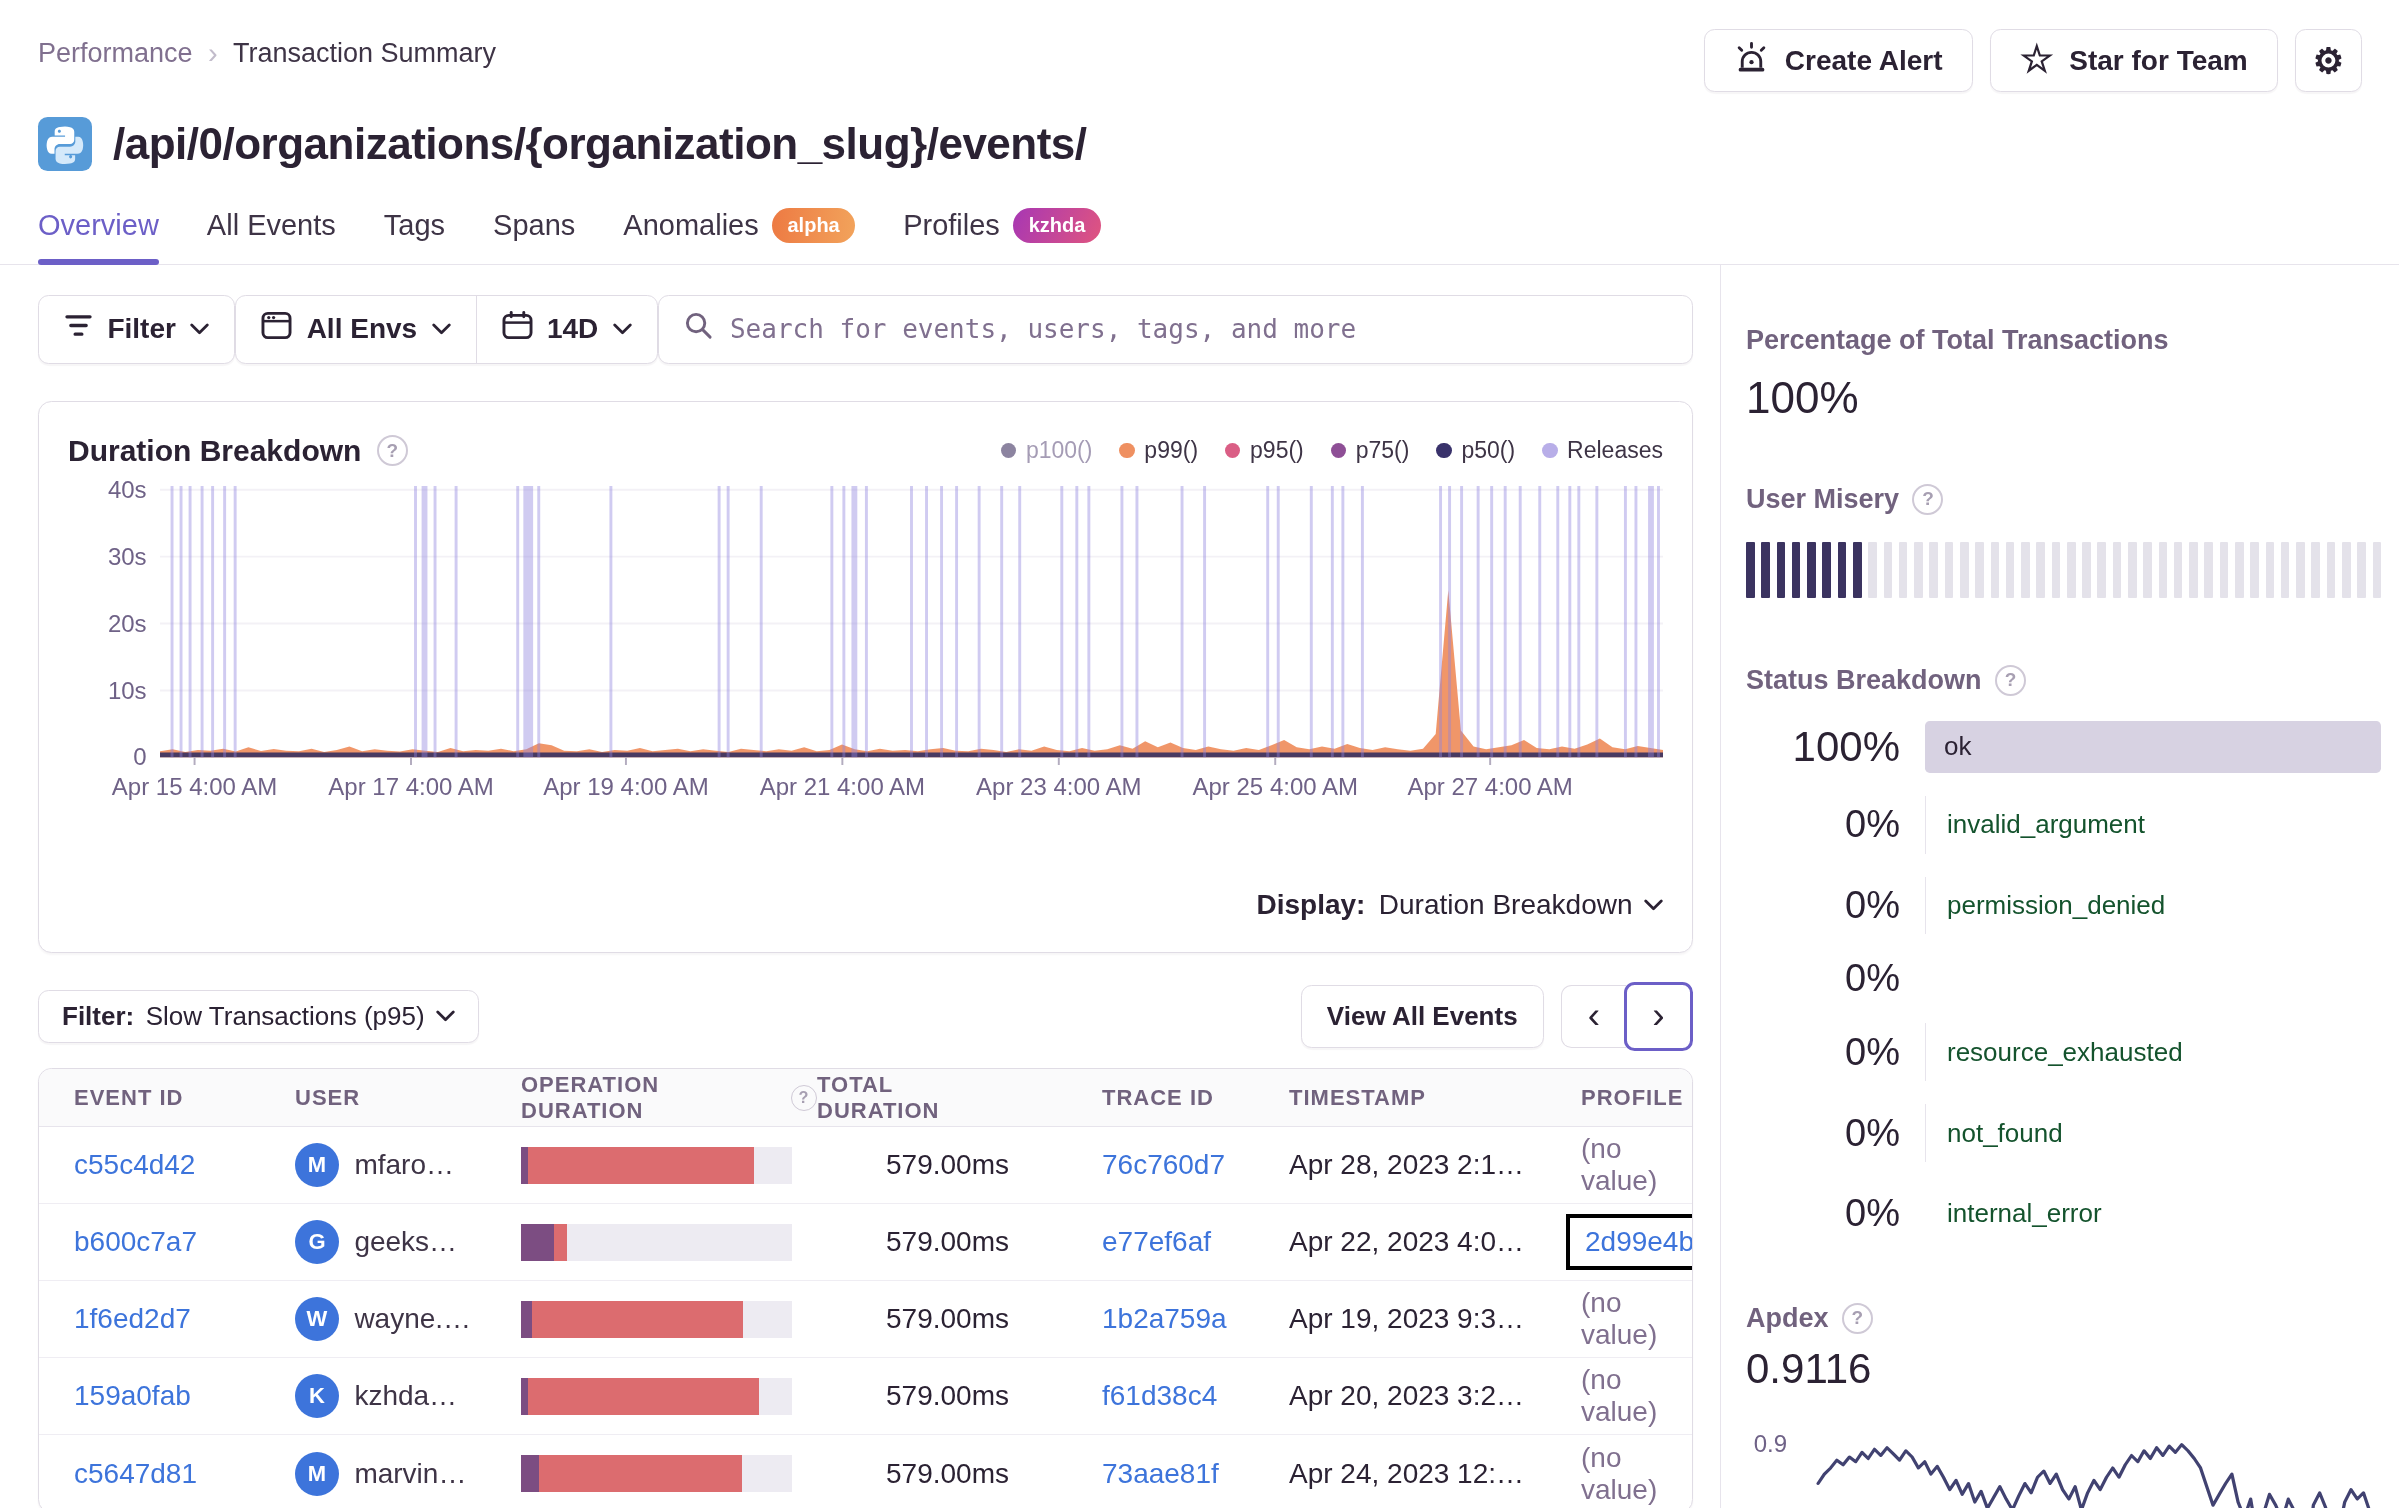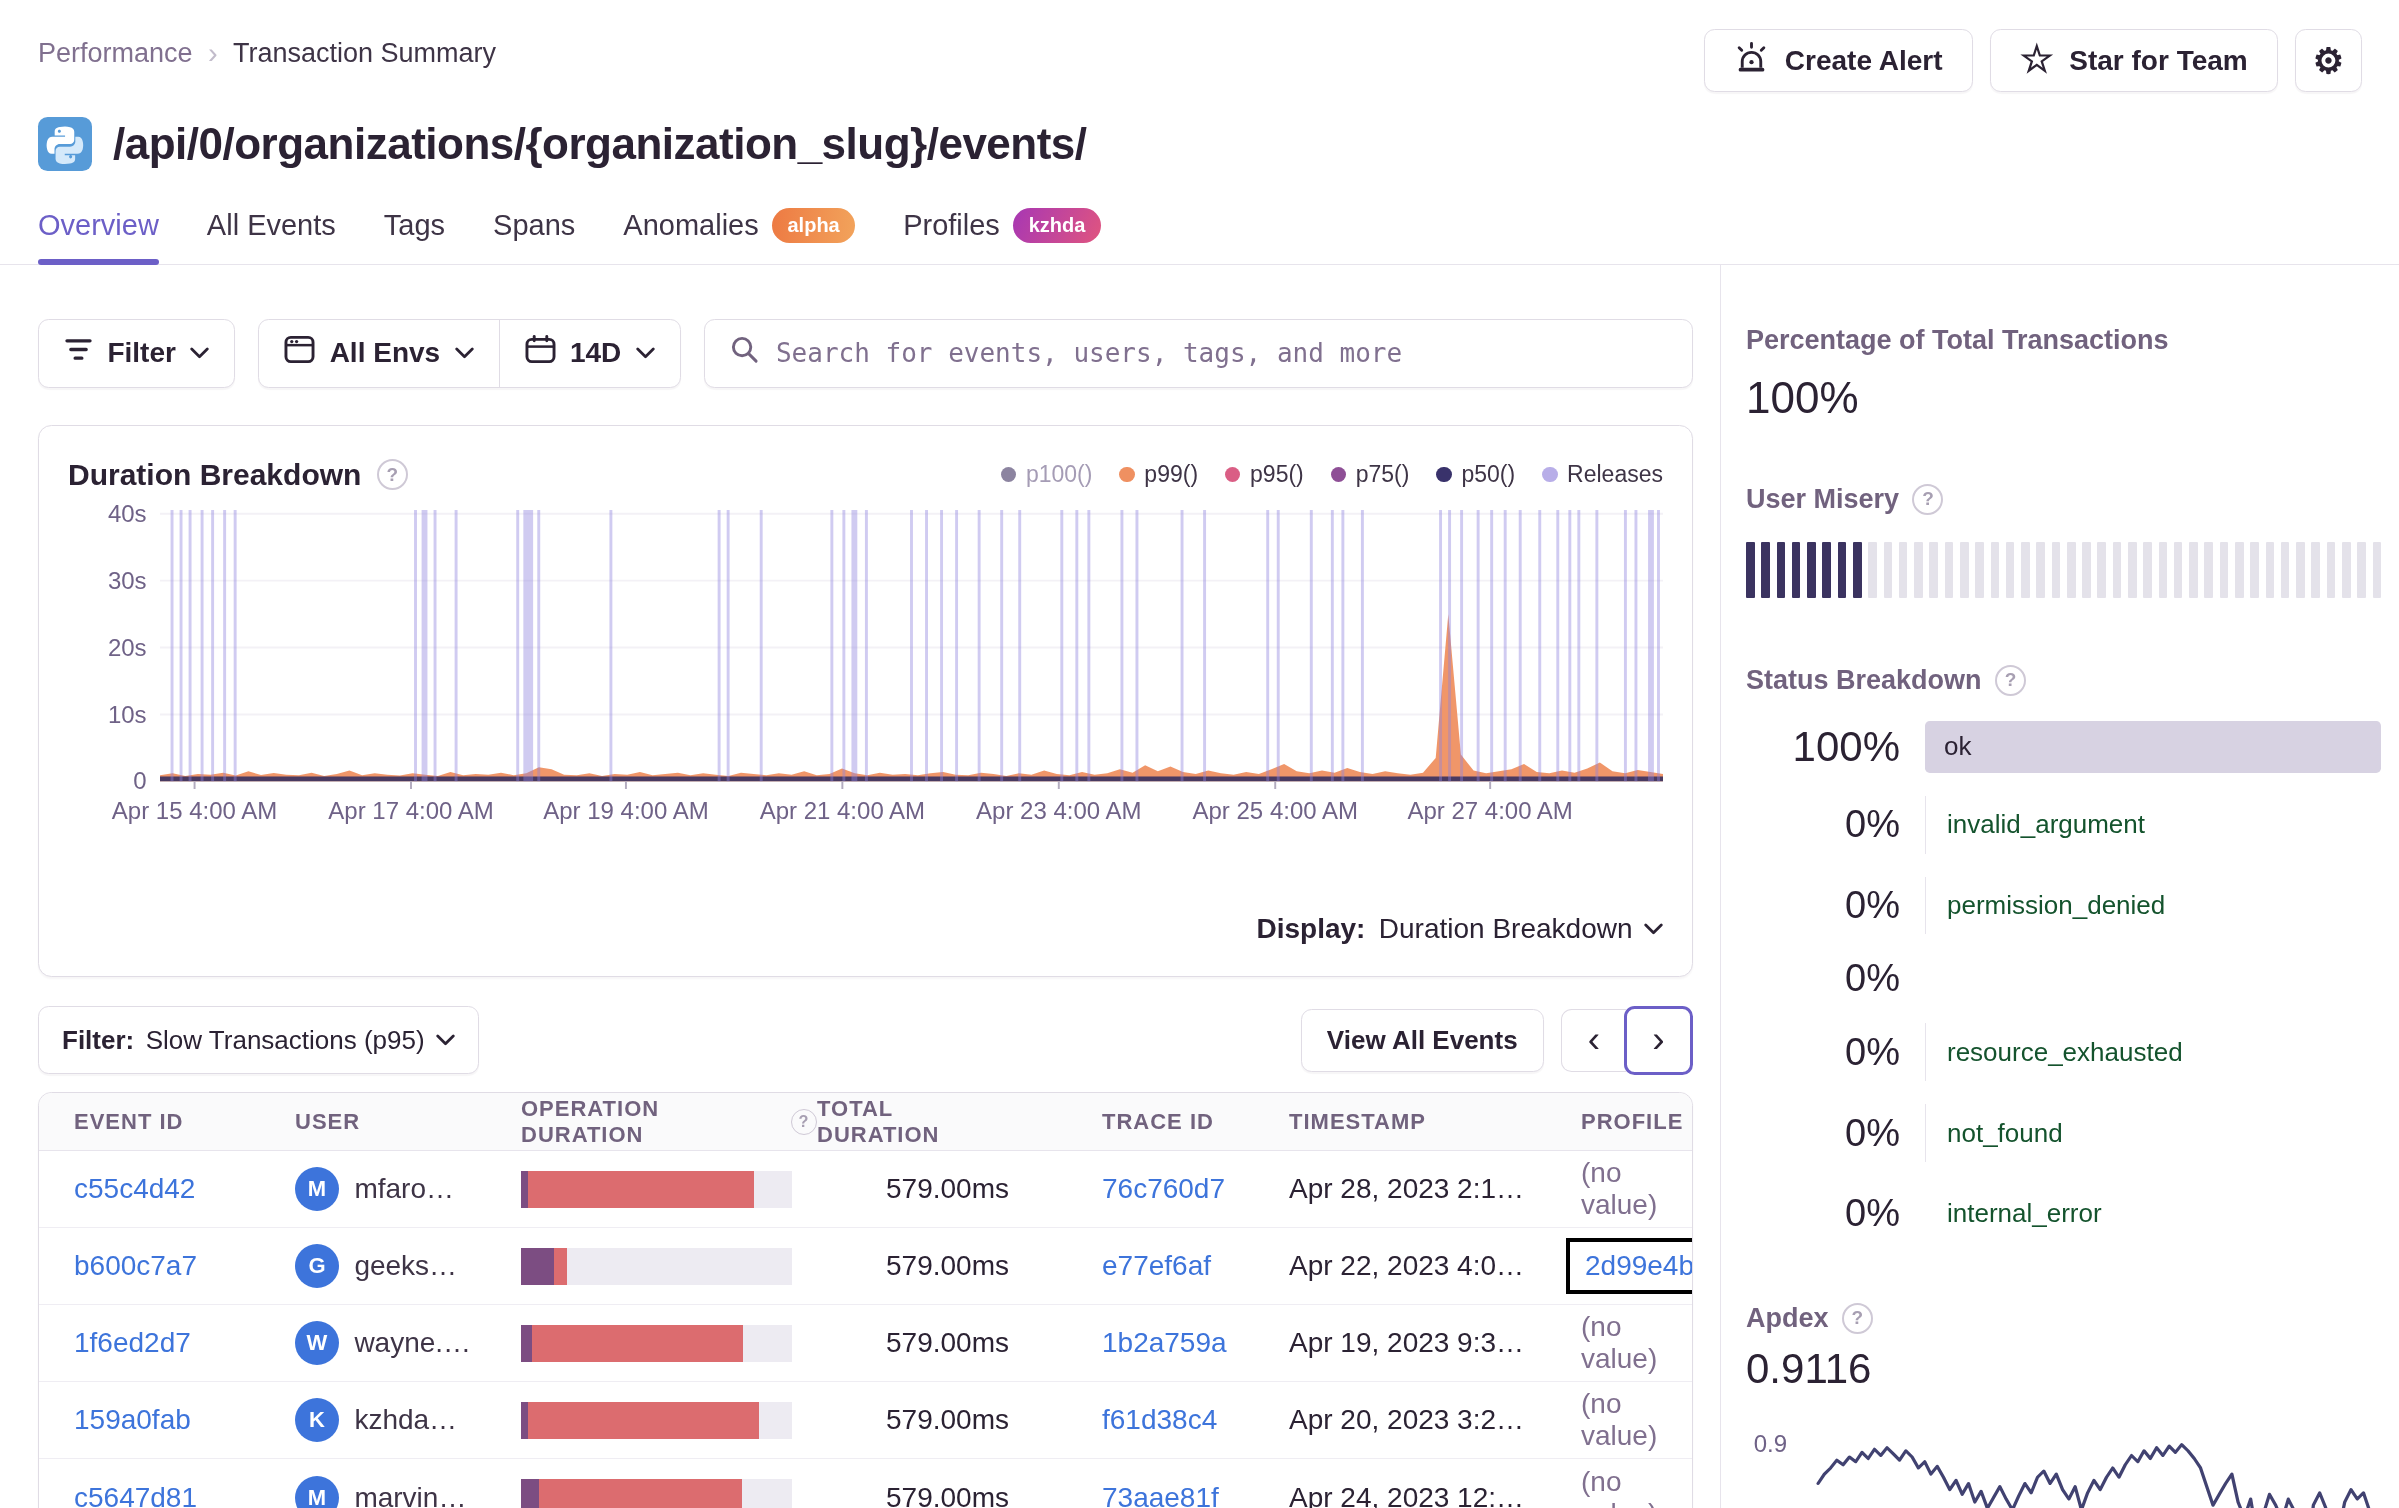--- a/index.html
+++ b/index.html
@@ -33,21 +33,21 @@
   .badge { font-size:20px; font-weight:700; color:#fff; padding:5.8px 15.4px; border-radius:960px; }
   .badge-alpha { background:linear-gradient(95deg,#ED7A43,#F2A35B); }
   .badge-beta  { background:linear-gradient(115deg,#A737B4,#E0557F); }
 
   
   .content { display:flex; align-items:stretch; min-height:1259px; }
   .main { width:1720px; flex:0 0 auto; padding:0 27px 0 38px; }
   .sidebar { flex:1; border-left:1.9px solid #E7E4EC; padding:60px 38px 0 25px; }
 
   
-  .controls { display:flex; gap:23px; margin-top:54px; }
+  .controls { display:flex; margin-top:30px; }
   .ctrl { height:69px; background:#fff; border:1.9px solid #E0DCE5; border-radius:10.6px; display:flex; align-items:center;
           font-size:28px; font-weight:700; color:#2B2233; box-shadow:0 1.9px 1px rgba(43,34,51,.04); cursor:pointer; }
   .ctrl .pad { display:flex; align-items:center; gap:14.4px; padding:0 25px; height:100%; }
   .segment + .segment { border-left:1.9px solid #E0DCE5; }
   .chev { width:19px; height:12.5px; flex:0 0 auto; }
   .search { flex:1; display:flex; align-items:center; gap:17.3px; padding:0 25px; cursor:text; }
   .search input { border:none; outline:none; flex:1; font-size:26px; font-family:"DejaVu Sans Mono", monospace; color:#2B2233; background:transparent; }
   .search input::placeholder { color:#80708F; }
 
   
@@ -70,21 +70,21 @@
   .plot svg { display:block; width:100%; height:281px; }
   .xlabels { position:relative; height:35px; margin-left:92px; margin-top:7.7px; }
   .xlabels span { position:absolute; transform:translateX(-50%); font-size:24px; color:#6F6287; white-space:nowrap; }
   .display-row { display:flex; justify-content:flex-end; align-items:center; gap:13.4px; margin-top:75px; height:44px;
                  font-size:28px; }
   .display-label { font-weight:700; }
   .display-value { display:flex; align-items:center; gap:11.5px; cursor:pointer; }
 
   
   .events-toolbar { display:flex; justify-content:space-between; align-items:center; margin-top:29px; }
-  .filter-dd { height:68px; border:1.9px solid #E0DCE5; border-radius:10.6px; display:flex; align-items:center; gap:11.5px;
+  .filter-dd { height:53px; border:1.9px solid #E0DCE5; border-radius:10.6px; display:flex; align-items:center; gap:11.5px;
                padding:0 23px; font-size:26px; box-shadow:0 1.9px 1px rgba(43,34,51,.04); cursor:pointer; background:#fff; }
   .filter-dd b { font-weight:700; }
   .toolbar-right { display:flex; align-items:center; gap:17.3px; }
   .view-all { height:63px; border:1.9px solid #E0DCE5; border-radius:10.6px; padding:0 25px; display:flex; align-items:center;
               font-size:26px; font-weight:700; background:#fff; box-shadow:0 1.9px 1px rgba(43,34,51,.04); cursor:pointer; }
   .pager { display:flex; align-items:center; }
   .page-btn { width:65px; height:63px; border:1.9px solid #E0DCE5; background:#fff; display:flex; align-items:center; justify-content:center;
               font-size:37px; color:#2B2233; cursor:pointer; }
   .page-prev { border-radius:10.6px 0 0 10.6px; border-right:none; }
   .page-next { border:3.8px solid #6C5FC7; border-radius:10.6px; width:69px; height:69px; margin-left:-1.9px; z-index:1; }

